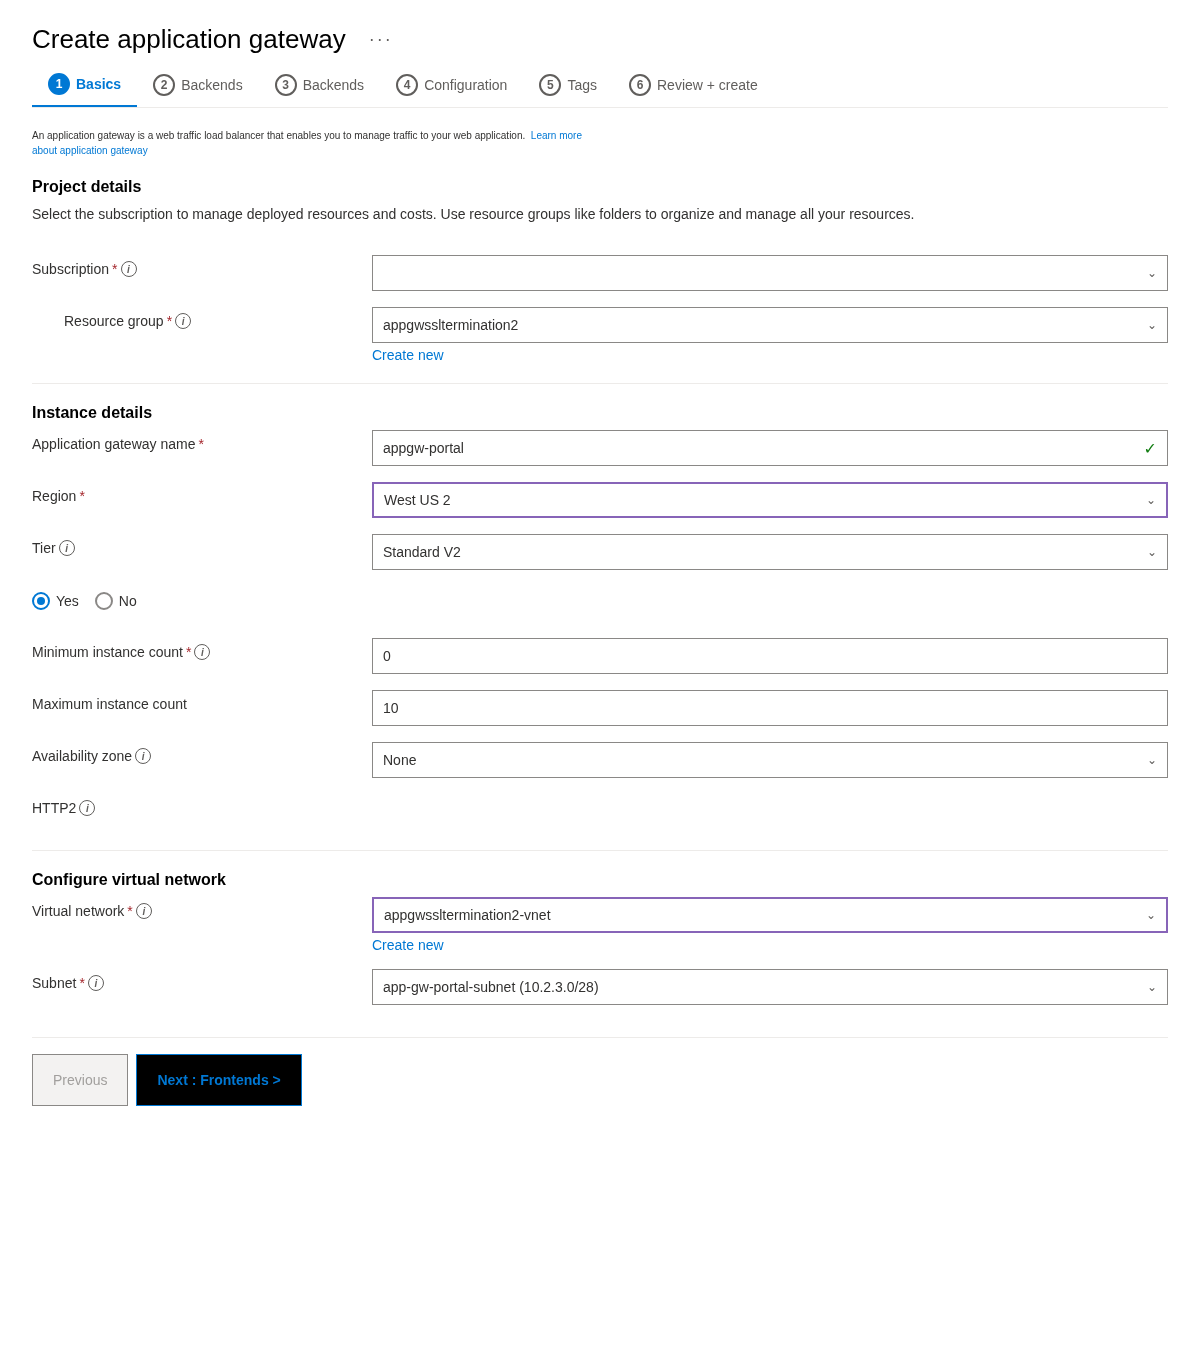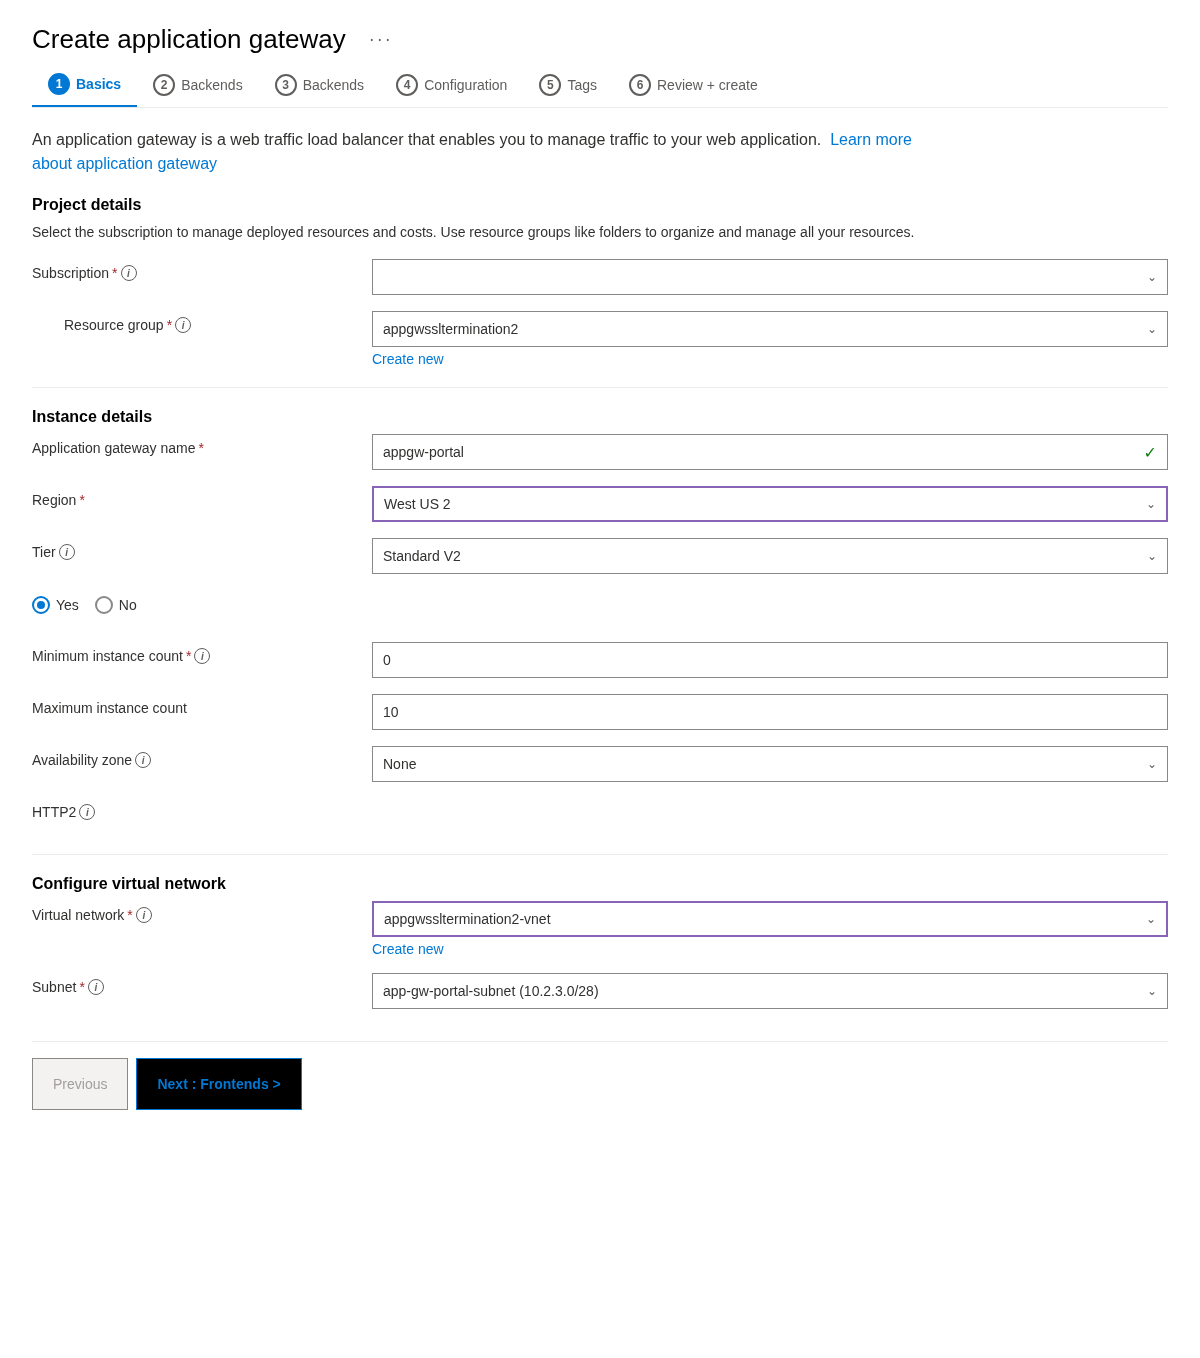--- a/index.html
+++ b/index.html
@@ -60,41 +60,41 @@
       font-size: 12px;
       font-weight: 600;
     }
     .tab.active .tab-number {
       background: #0078d4;
       color: #fff;
       border-color: #0078d4;
     }
     
     .description {
-      font-size: 16px;
+      font-size: 10px;
       color: #323130;
       margin-bottom: 2px;
       line-height: 1.5;
     }
     .link {
       color: #0078d4;
       text-decoration: none;
       cursor: pointer;
     }
     
     .section-title {
       font-size: 16px;
       font-weight: 700;
       color: #000;
       margin: 20px 0 8px 0;
     }
     .section-desc {
       font-size: 14px;
       color: #323130;
-      margin-bottom: 16px;
+      margin-bottom: 30px;
       line-height: 1.5;
     }
     
     .form-row {
       display: flex;
       align-items: flex-start;
       margin-bottom: 16px;
       min-height: 36px;
     }
     .form-label {

